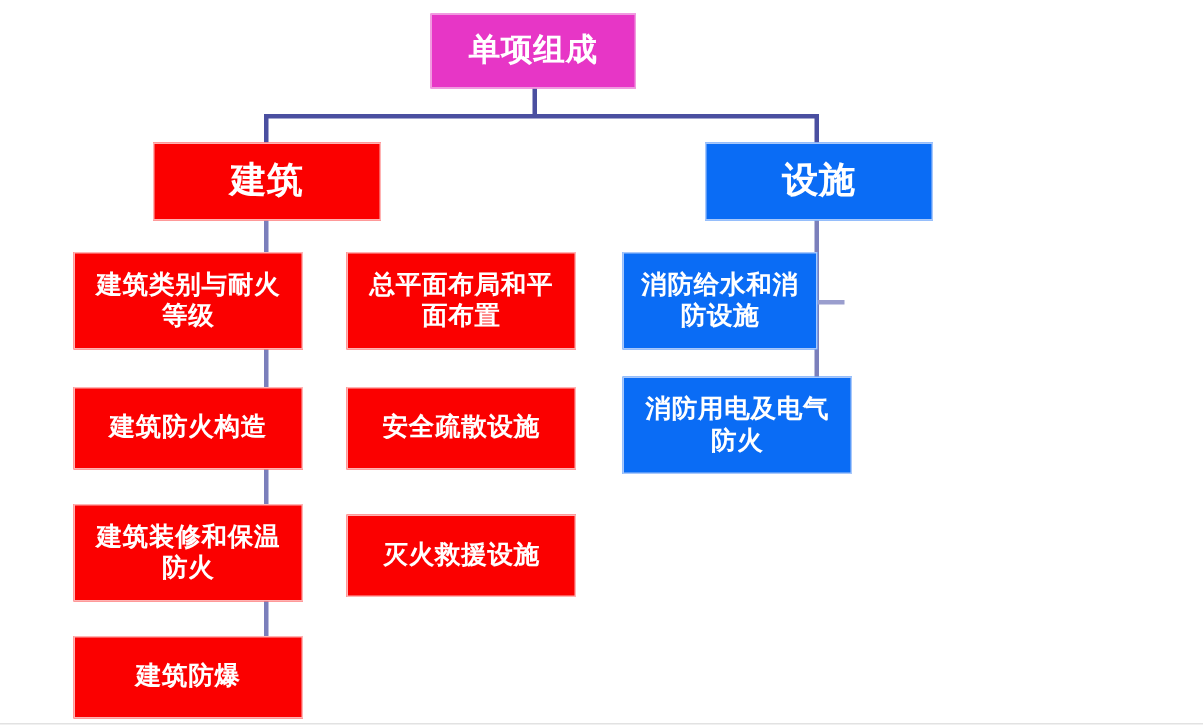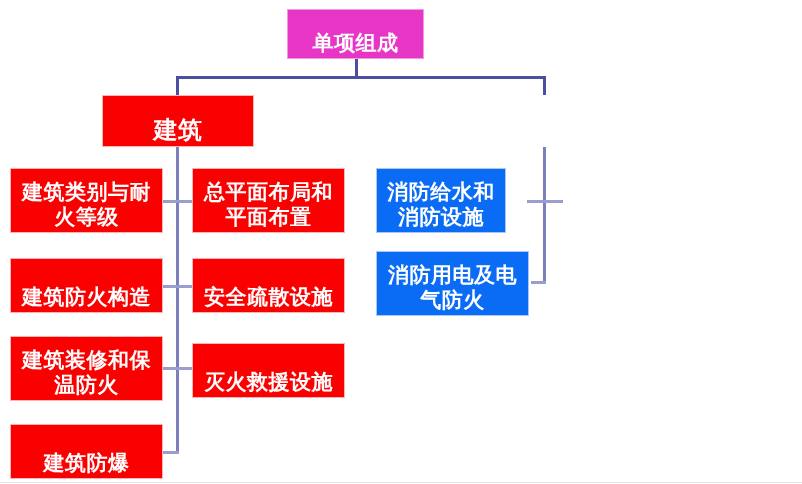--- a/index.html
+++ b/index.html
@@ -28,21 +28,21 @@
   }
   .conn.mid {
     background: #7b7fbb;
   }
 
   
   .node {
     position: absolute;
     box-sizing: border-box;
     display: flex;
-    align-items: flex-end;
+    align-items: center;
     justify-content: center;
     text-align: center;
     color: #ffffff;
     font-weight: 700;
     line-height: 1.22;
     letter-spacing: 0.5px;
     padding: 2px 6px;
     border-style: solid;
     border-width: 1px;
   }
@@ -61,21 +61,22 @@
     border-color: #ffb3b3;
   }
   .node.blue {
     background: #0a6cf5;
     border-color: #a8c8fb;
   }
   .node.lvl2 {
     font-size: 24px;
   }
   .node.lvl3 {
-    font-size: 21px;
+    font-size: 17px;
+    margin-left: 39px;
   }
 
   .bottom-rule {
     position: absolute;
     left: 0;
     top: 482px;
     width: 802px;
     height: 1px;
     background: #e2e2e2;
   }
@@ -108,20 +109,23 @@
   <div class="conn light" style="left:531px; top:281px; width:15px; height:3px;"></div>
 
   <div class="node title" style="left:287px; top:9px; width:137px; height:50px;">
     <span>单项组成</span>
   </div>
 
   <div class="node red lvl2" style="left:102px; top:95px; width:152px; height:52px;">
     <span>建筑</span>
   </div>
 
+  <div class="node blue lvl2" style="left:470px; top:95px; width:152px; height:52px;">
+    <span>设施</span>
+  </div>
 
   <div class="node red lvl3" style="left:10px; top:168px; width:153px; height:65px;">
     <span>建筑类别与耐火等级</span>
   </div>
   <div class="node red lvl3" style="left:10px; top:258px; width:153px; height:55px;">
     <span>建筑防火构造</span>
   </div>
   <div class="node red lvl3" style="left:10px; top:336px; width:153px; height:65px;">
     <span>建筑装修和保温防火</span>
   </div>

